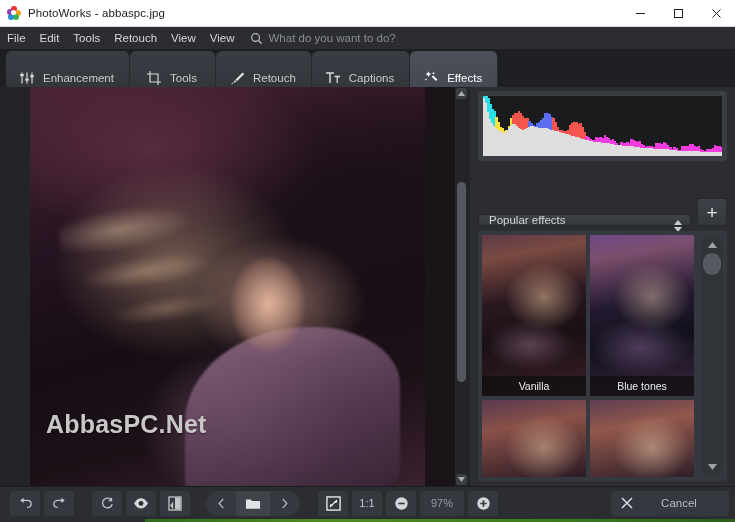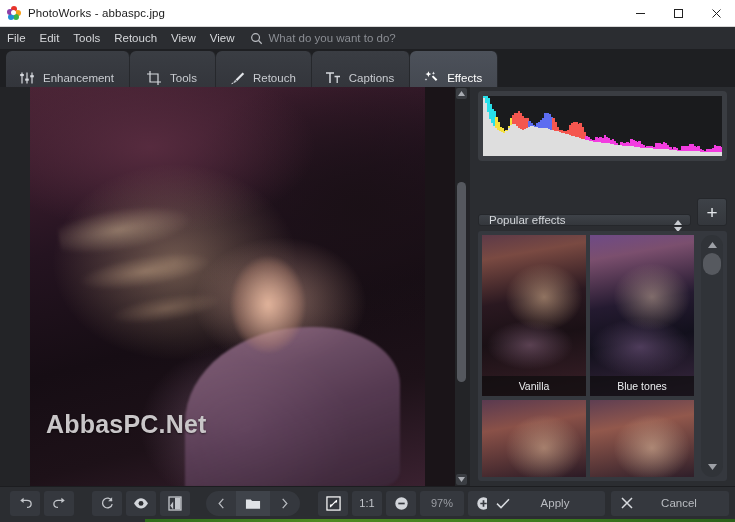--- a/index.html
+++ b/index.html
@@ -718,28 +718,20 @@
         <svg width="15" height="15" viewBox="0 0 16 16">
           <circle cx="8" cy="8" r="6.6" fill="#d3d6db"></circle>
           <path d="M4.6 8h6.8M8 4.6v6.8" stroke="#35383e" stroke-width="1.8"></path>
         </svg>
       </div>
     </div>
 
     <div class="applybtns">
       <div class="applybtn">
         <div class="g">
-          <svg width="14" height="11" viewBox="0 0 14 11">
-              <path d="M1 5.6l4 4L13 1.2" fill="none" stroke="#d7dade" stroke-width="1.5"></path>
-            </svg>
-        </div>
-        <div class="t">Apply</div>
-      </div>
-      <div class="applybtn">
-        <div class="g">
           <svg width="12" height="12" viewBox="0 0 12 12">
               <path d="M1 1l10 10M11 1L1 11" stroke="#d7dade" stroke-width="1.5"></path>
             </svg>
         </div>
         <div class="t">Cancel</div>
       </div>
     </div>
   </div>
 
   <div class="greenstrip"></div>

